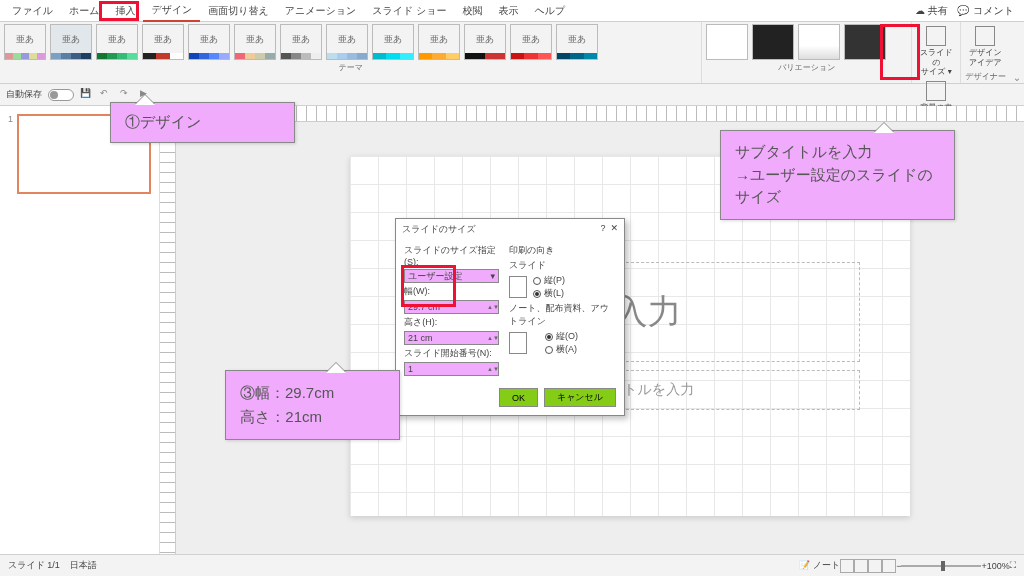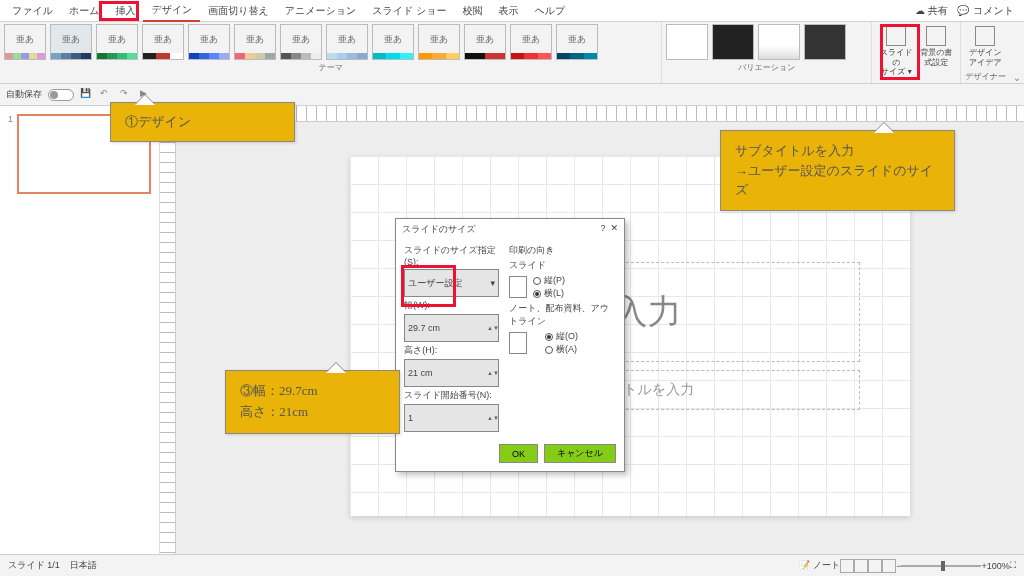--- a/index.html
+++ b/index.html
@@ -29,29 +29,29 @@
 .canvas-area { flex:1; background:#eee; position:relative; overflow:hidden; }
 .ruler-h { position:absolute; top:0; left:16px; right:0; height:16px; background:#fff; border-bottom:1px solid #ccc; background-image:repeating-linear-gradient(to right,#bbb 0,#bbb 1px,transparent 1px,transparent 10px);}
 .ruler-v { position:absolute; top:16px; left:0; width:16px; bottom:0; background:#fff; border-right:1px solid #ccc; background-image:repeating-linear-gradient(to bottom,#bbb 0,#bbb 1px,transparent 1px,transparent 10px);}
 .slide { position:absolute; left:190px; top:50px; width:560px; height:360px; background:#fff; background-image:linear-gradient(#e8e8e8 1px,transparent 1px),linear-gradient(90deg,#e8e8e8 1px,transparent 1px); background-size:28px 28px; box-shadow:0 2px 6px rgba(0,0,0,.15); display:flex; flex-direction:column; align-items:center; justify-content:center; }
 .ph-title { border:1px dashed #bbb; width:460px; height:100px; display:flex; align-items:center; justify-content:center; font-size:34px; color:#888; font-family:"Yu Gothic Light"; }
 .ph-sub { border:1px dashed #bbb; width:460px; height:40px; margin-top:8px; display:flex; align-items:center; justify-content:center; font-size:14px; color:#999; }
 .dialog { position:absolute; left:395px; top:218px; width:230px; background:#fff; border:1px solid #888; box-shadow:3px 3px 6px rgba(0,0,0,.25); font-size:9px; z-index:5; }
 .dlg-title { display:flex; justify-content:space-between; padding:4px 6px; }
 .dlg-body { display:flex; padding:4px 8px 8px; gap:10px; }
 .col { display:flex; flex-direction:column; gap:2px; }
-.dlg-select,.dlg-input { border:1px solid #888; height:28px; padding:0 3px; display:flex; align-items:center; justify-content:space-between; background:#e5e5e5; }
+.dlg-select,.dlg-input { border:1px solid #888; height:14px; padding:0 3px; display:flex; align-items:center; justify-content:space-between; background:#f0abfc; }
 .spin { width:8px; display:flex; flex-direction:column; font-size:6px; line-height:6px; color:#666; }
 .dlg-btns { display:flex; justify-content:flex-end; gap:6px; padding:4px 8px 8px; }
 .dlg-btns button { padding:2px 12px; font-size:9px; border:1px solid #888; background:#84cc16; }
 .page { width:18px; height:22px; border:1px solid #888; }
 .radio { display:flex; align-items:center; gap:3px; }
 .radio .r { width:8px; height:8px; border:1px solid #555; border-radius:50%; display:inline-block; }
 .radio .r.on::after{content:"";display:block;width:4px;height:4px;margin:1px;background:#333;border-radius:50%;}
-.callout { position:absolute; background:#eab308; border:1px solid #888; padding:10px 14px; font-size:13px; color:#555; z-index:20; box-shadow:1px 1px 3px rgba(0,0,0,.15);font-family:Liberation Serif, serif; }
+.callout { position:absolute; background:#f0abfc; border:1px solid #888; padding:10px 14px; font-size:15px; color:#555; z-index:20; box-shadow:1px 1px 3px rgba(0,0,0,.15); }
 .callout::before { content:""; position:absolute; width:0; height:0; }
 .c1 { left:110px; top:102px; width:185px; }
 .c1::before { top:-18px; left:24px; border:10px solid transparent; border-bottom-color:#fff; filter:drop-shadow(0 -1px 0 #888); }
 .c2 { left:720px; top:130px; width:235px; line-height:1.5;}
 .c2::before { top:-18px; right:60px; border:10px solid transparent; border-bottom-color:#fff; filter:drop-shadow(0 -1px 0 #888);}
 .c3 { left:225px; top:370px; width:175px; line-height:1.6;}
 .c3::before { top:-18px; left:100px; border:10px solid transparent; border-bottom-color:#fff; filter:drop-shadow(0 -1px 0 #888);}
 .redbox { position:absolute; border:3px solid #e13; z-index:30; pointer-events:none; }
 .rb1 { left:99px; top:1px; width:40px; height:20px; }
 .rb2 { left:880px; top:24px; width:40px; height:56px; }
@@ -201,21 +201,21 @@
   </div>
   <div class="ribbon-group" style="width:210px;border-left:1px solid #ddd">
     <div class="thumbs">
       <div class="variation-thumb"></div>
       <div class="variation-thumb" style="background:#222"></div>
       <div class="variation-thumb" style="background:linear-gradient(#fff 60%,#ddd)"></div>
       <div class="variation-thumb" style="background:#333"></div>
     </div>
     <div class="label">バリエーション</div>
   </div>
-  <div class="ribbon-group" style="border-left:1px solid #ddd;flex-direction:row">
+  <div class="ribbon-group" style="border-left:1px solid #ddd;flex-direction:column">
     <div class="ribbon-btn">
         <div class="ic"></div>
         <span style="white-space:pre-line">スライドの
 サイズ ▾</span>
       </div>
     <div class="ribbon-btn">
         <div class="ic"></div>
         <span style="white-space:pre-line">背景の書
 式設定</span>
       </div>

